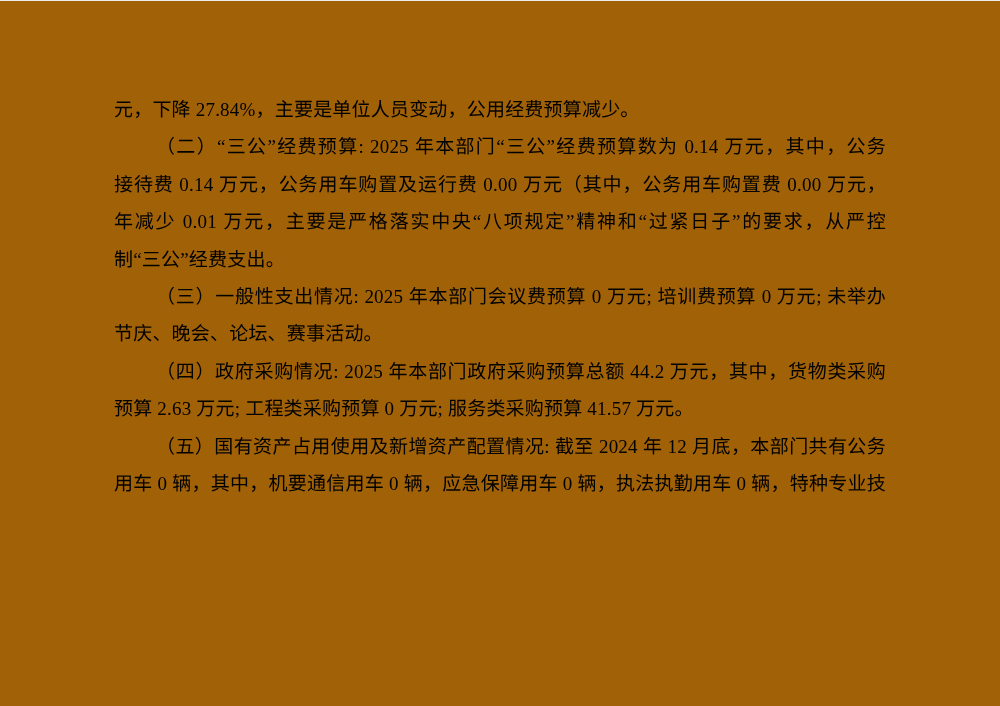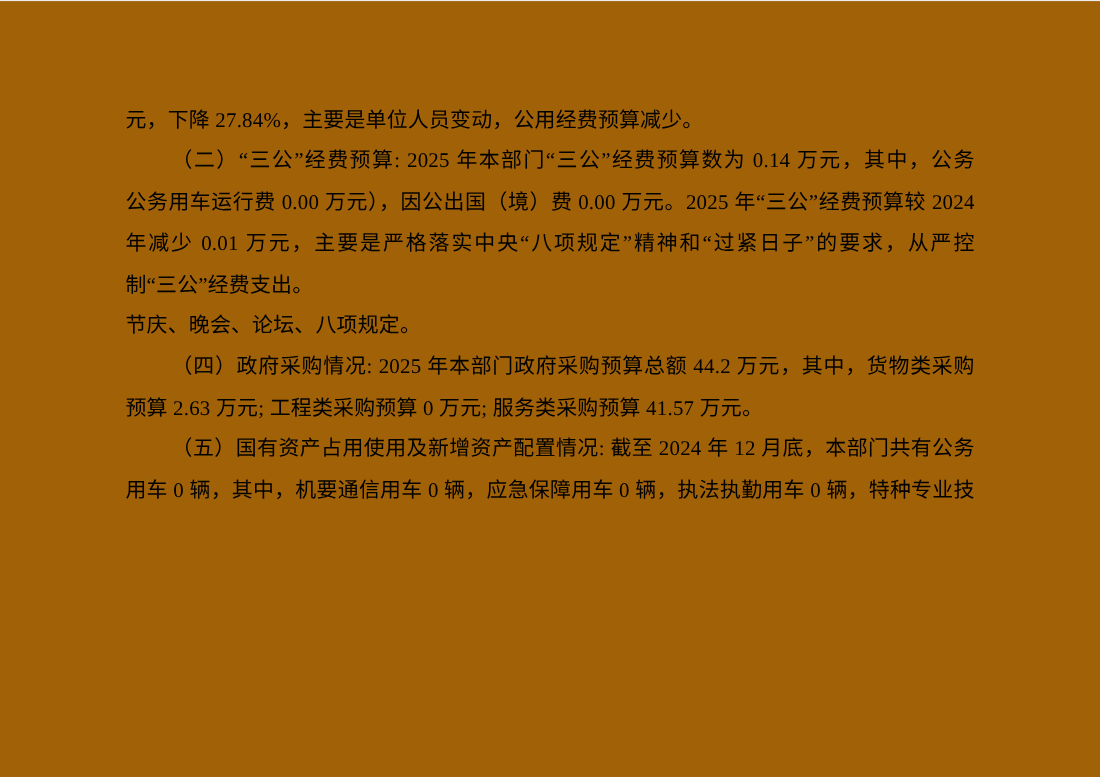--- a/index.html
+++ b/index.html
@@ -45,22 +45,23 @@
     font-weight: 400;
   }
 </style>
 </head>
 <body>
 
 <div class="page">
   <div class="text-block">
       <div class="line end"><span class="seg">元，下降 27.84%，主要是单位人员变动，公用经费预算减少。</span></div>
       <div class="line ind"><span class="seg b">（二）“三公”经费预算:</span><span class="seg"> 2025 年本部门“三公”经费预算数为 0.14 万元，其中，公务</span></div>
-      <div class="line"><span class="seg">公务用车运行费 0.00 万元），因公出国（境）费 0.00 万元。2025 年“三公”经费预算较 2024</span></div>
+      <div class="line"><span class="seg">接待费 0.14 万元，公务用车购置及运行费 0.00 万元（其中，公务用车购置费 0.00 万元，</span></div>
       <div class="line"><span class="seg">年减少 0.01 万元，主要是严格落实中央“八项规定”精神和“过紧日子”的要求，从严控</span></div>
       <div class="line end"><span class="seg">制“三公”经费支出。</span></div>
-      <div class="line end"><span class="seg">节庆、晚会、论坛、八项规定。</span></div>
+      <div class="line ind"><span class="seg b">（三）一般性支出情况:</span><span class="seg"> 2025 年本部门会议费预算 0 万元; 培训费预算 0 万元; 未举办</span></div>
+      <div class="line end"><span class="seg">节庆、晚会、论坛、赛事活动。</span></div>
       <div class="line ind"><span class="seg b">（四）政府采购情况:</span><span class="seg"> 2025 年本部门政府采购预算总额 44.2 万元，其中，货物类采购</span></div>
       <div class="line end"><span class="seg">预算 2.63 万元; 工程类采购预算 0 万元; 服务类采购预算 41.57 万元。</span></div>
       <div class="line ind"><span class="seg b">（五）国有资产占用使用及新增资产配置情况:</span><span class="seg"> 截至 2024 年 12 月底，本部门共有公务</span></div>
       <div class="line"><span class="seg">用车 0 辆，其中，机要通信用车 0 辆，应急保障用车 0 辆，执法执勤用车 0 辆，特种专业技</span></div>
     </div>
 </div>
 
 </body></html>

